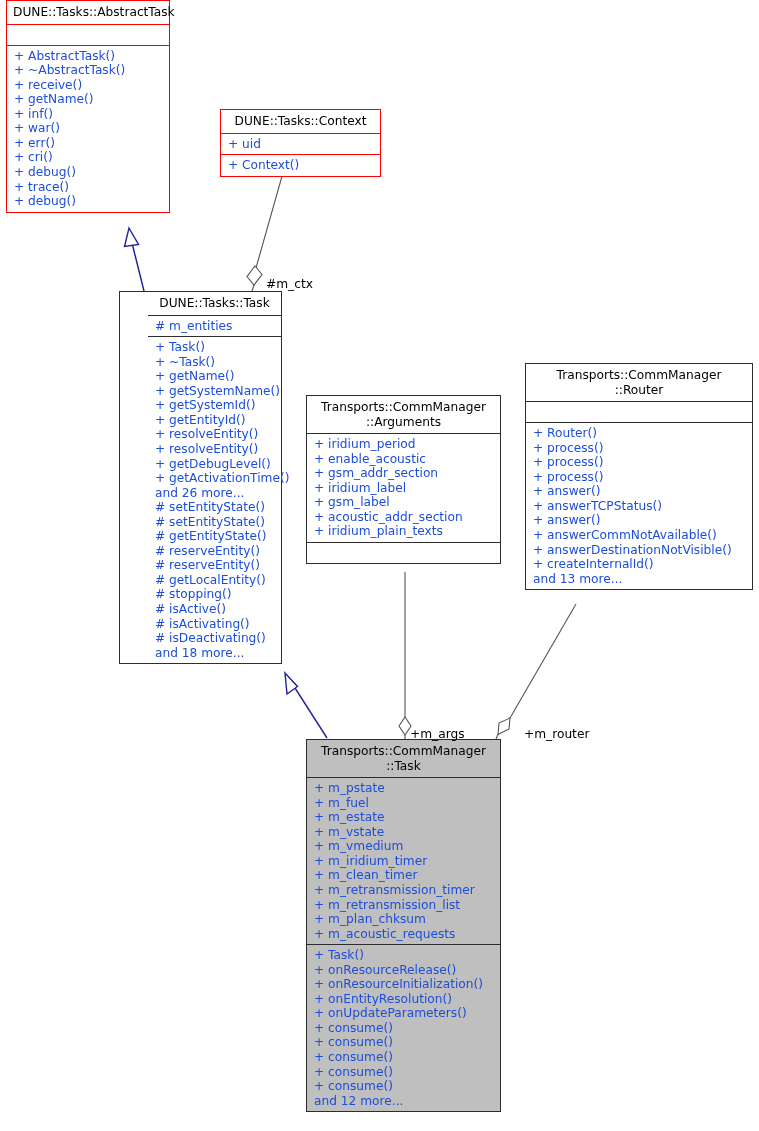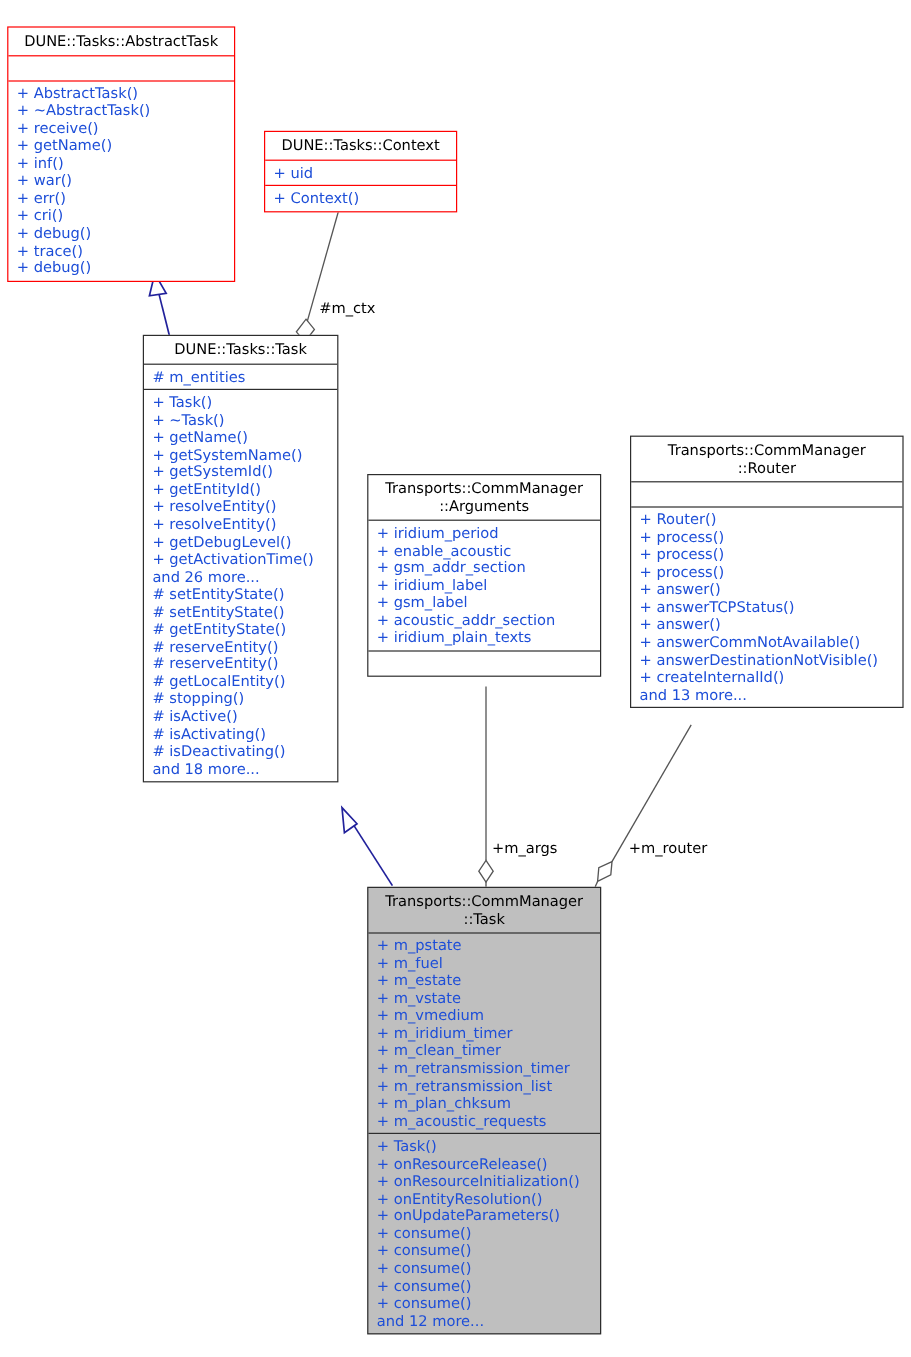--- a/index.html
+++ b/index.html
@@ -70,20 +70,21 @@
     font-size: 12.2px;
     line-height: 14.55px;
   }
   .edge-label {
     position: absolute;
     font-size: 12.2px;
     line-height: 14px;
     color: #000000;
     white-space: pre;
     z-index: 3;
+    margin-top: 27px;
   }
 </style>
 </head>
 <body>
 
 <div id="diagram">
 
   <svg id="edges" viewBox="0 0 759 1131" width="759" height="1131">
 
     <g>
@@ -108,21 +109,21 @@
       <line x1="405" y1="735" x2="405" y2="739" stroke="#555555" stroke-width="1.1"></line>
     </g>
 
     <g>
       <line x1="576" y1="604" x2="510" y2="718" stroke="#555555" stroke-width="1.1"></line>
       <polygon points="510,718 509,729 498,734.5 499,723" fill="#ffffff" stroke="#555555" stroke-width="1.1"></polygon>
       <line x1="498" y1="734.5" x2="496" y2="739" stroke="#555555" stroke-width="1.1"></line>
     </g>
   </svg>
 
-  <div class="node red" style="left:6px; top:22px; width:190px;">
+  <div class="node red" style="left:6px; top:0; width:164px;">
     <div class="title">DUNE::Tasks::AbstractTask</div>
     <div class="sep"></div>
     <div class="compartment empty"></div>
     <div class="sep"></div>
     <div class="compartment">
       <div class="row">+ AbstractTask()</div>
       <div class="row">+ ~AbstractTask()</div>
       <div class="row">+ receive()</div>
       <div class="row">+ getName()</div>
       <div class="row">+ inf()</div>
@@ -140,21 +141,21 @@
     <div class="sep"></div>
     <div class="compartment">
       <div class="row">+ uid</div>
     </div>
     <div class="sep"></div>
     <div class="compartment">
       <div class="row">+ Context()</div>
     </div>
   </div>
 
-  <div class="node" style="left:119px; top:279px; width:163px;">
+  <div class="node" style="left:119px; top:291px; width:163px;padding-left:28px;">
     <div class="title">DUNE::Tasks::Task</div>
     <div class="sep"></div>
     <div class="compartment">
       <div class="row"># m_entities</div>
     </div>
     <div class="sep"></div>
     <div class="compartment">
       <div class="row">+ Task()</div>
       <div class="row">+ ~Task()</div>
       <div class="row">+ getName()</div>

